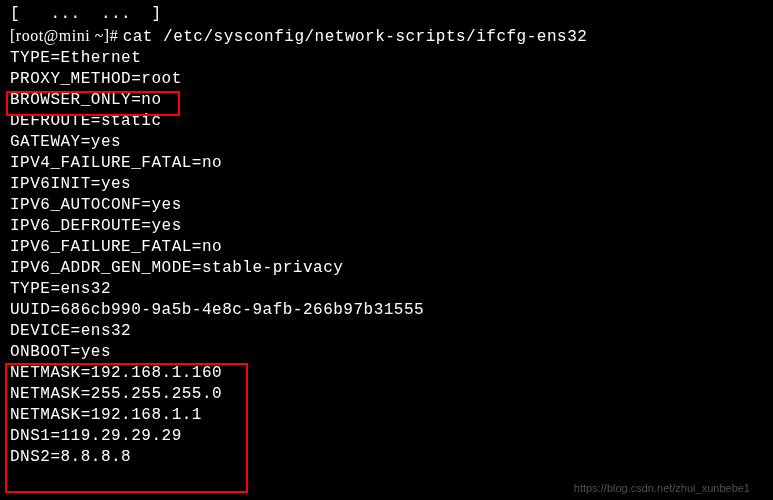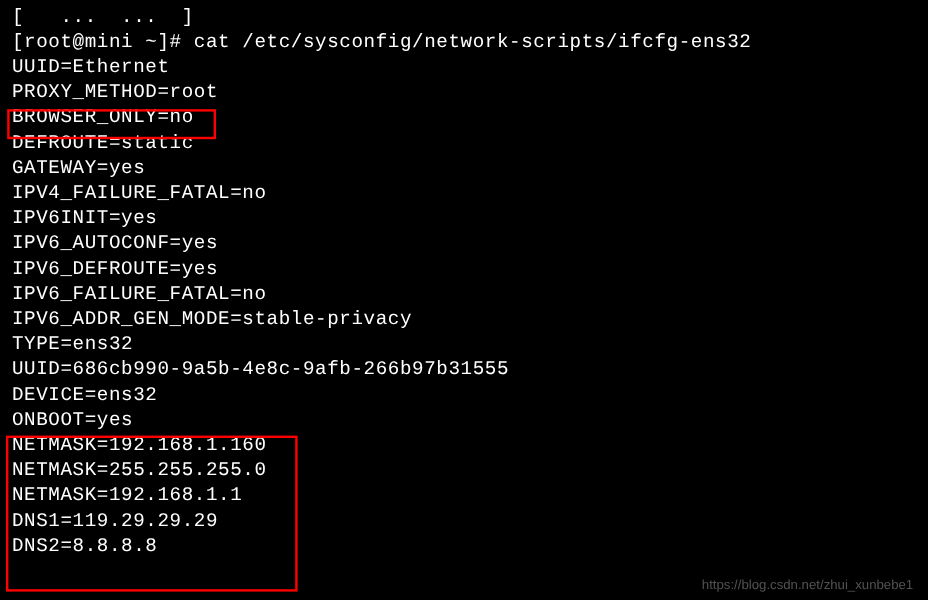--- a/index.html
+++ b/index.html
@@ -36,42 +36,43 @@
     }
     .box2 {
       top: 363px;
       left: 5px;
       width: 243px;
       height: 130px;
     }
     .watermark {
       position: absolute;
       bottom: 6px;
-      right: 12px;
+      right: 23px;
       color: #888;
       font-size: 11px;
       font-family: Arial, sans-serif;
       opacity: 0.6;
       margin-left: 32px;
     }
     .prompt-user {
       color: #fff;
+      font-family: Liberation Serif, serif;
     }
     .truncated {
       color: #fff;
     }
   </style>
 </head>
 <body>
 
 <div class="line truncated"><span>[   ...  ...  ]</span></div>
 
 <div class="line"><span class="prompt-user">[root@mini ~]# </span><span>cat /etc/sysconfig/network-scripts/ifcfg-ens32</span></div>
 
-<div class="line">UUID=Ethernet</div>
+<div class="line">TYPE=Ethernet</div>
 <div class="line">PROXY_METHOD=root</div>
 <div class="line">BROWSER_ONLY=no</div>
 <div class="line">DEFROUTE=static</div>
 <div class="line">GATEWAY=yes</div>
 <div class="line">IPV4_FAILURE_FATAL=no</div>
 <div class="line">IPV6INIT=yes</div>
 <div class="line">IPV6_AUTOCONF=yes</div>
 <div class="line">IPV6_DEFROUTE=yes</div>
 <div class="line">IPV6_FAILURE_FATAL=no</div>
 <div class="line">IPV6_ADDR_GEN_MODE=stable-privacy</div>

